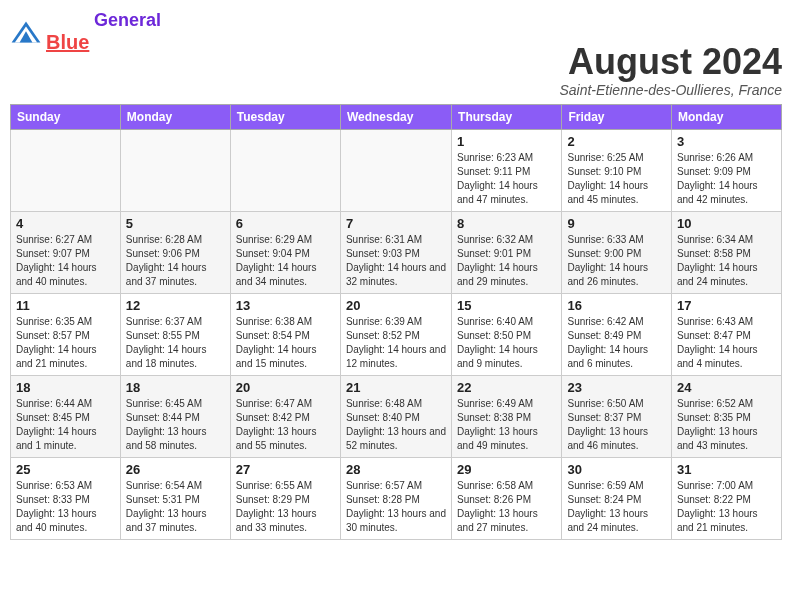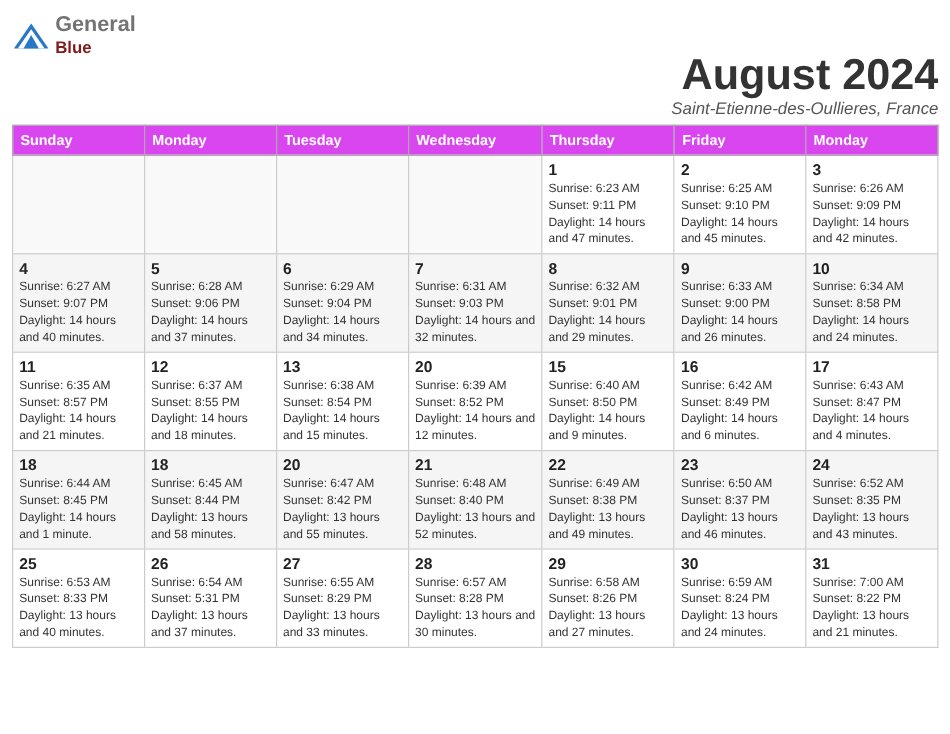--- a/index.html
+++ b/index.html
@@ -39,21 +39,21 @@
       font-size: 14px;
       color: #555;
       font-style: italic;
     }
     table {
       width: 100%;
       border-collapse: collapse;
       font-size: 11px;
     }
     th {
-      background-color: #d946ef;
+      background-color: #8b5cf6;
       color: #fff;
       text-align: left;
       padding: 5px 6px;
       font-size: 12px;
       font-weight: bold;
       border: 1px solid #aaa;
     }
     td {
       vertical-align: top;
       padding: 4px 5px;
@@ -85,22 +85,22 @@
 <body>
 
 <div class="header">
   <div class="logo">
     <svg class="logo-icon" viewBox="0 0 40 30" xmlns="http://www.w3.org/2000/svg">
       <polygon points="20,2 38,28 2,28" fill="#2878c8"></polygon>
       <polygon points="20,8 34,28 6,28" fill="#fff"></polygon>
       <polygon points="20,14 28,28 12,28" fill="#2878c8"></polygon>
     </svg>
     <div>
-      <span style="font-size:18px;font-weight:bold;color:#737373;">General</span><br>
-      <span style="font-size:14px;font-weight:bold;color:#7f1d1d;">Blue</span>
+      <span style="font-size:18px;font-weight:bold;color:#6d28d9;margin-left:48px;">General</span><br>
+      <span style="font-size:20px;font-weight:bold;color:#ef4444;text-decoration:underline;">Blue</span>
     </div>
   </div>
   <div class="title-block">
     <div class="month-title">August 2024</div>
     <div class="subtitle">Saint-Etienne-des-Oullieres, France</div>
   </div>
 </div>
 
 <table>
   <thead>

